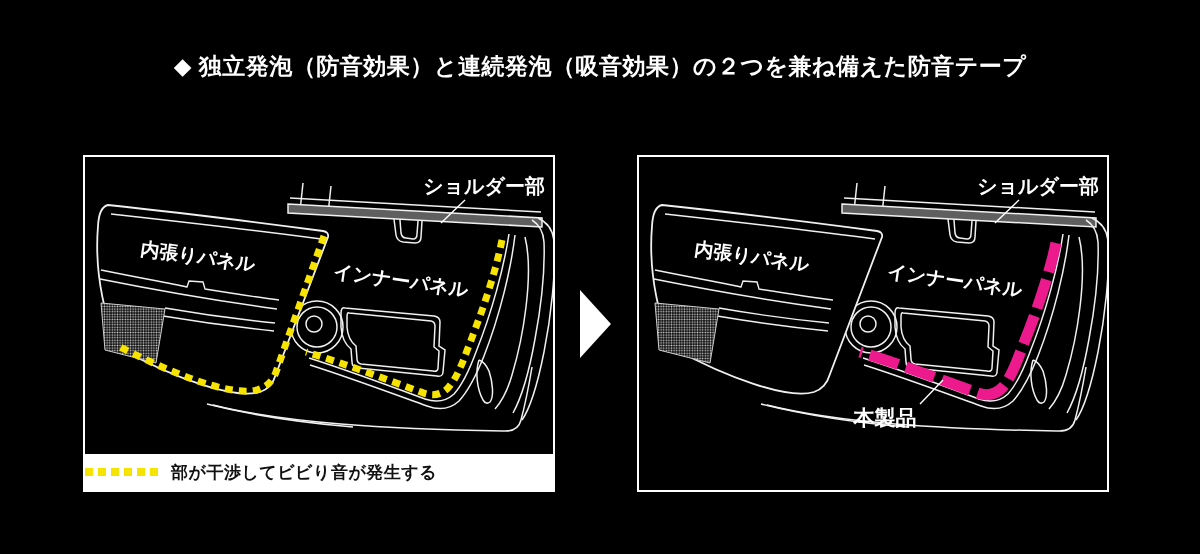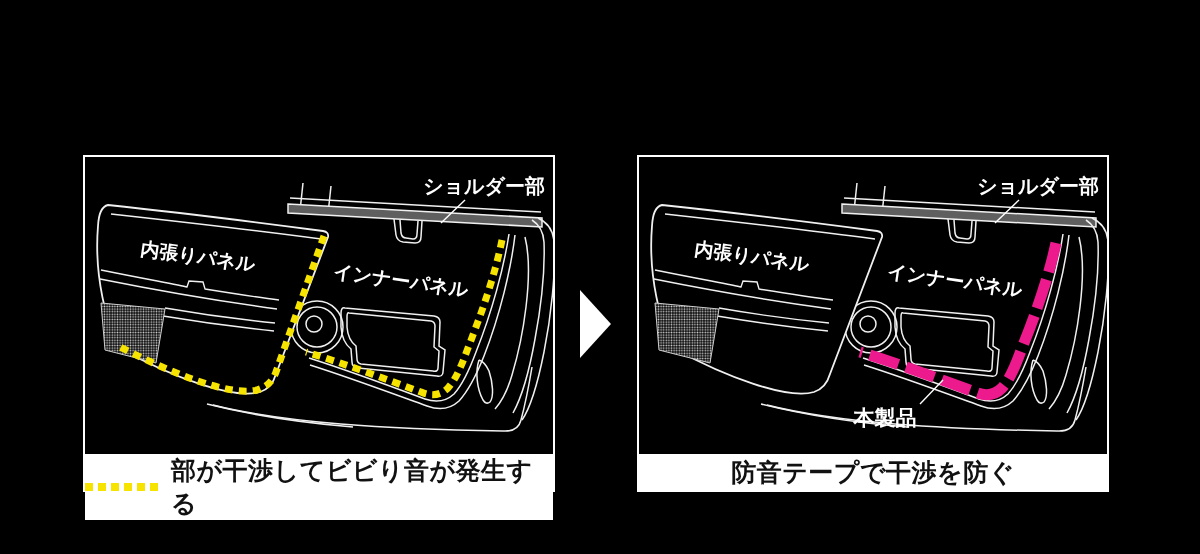--- a/index.html
+++ b/index.html
@@ -6,31 +6,32 @@
   body{width:1200px;height:554px;position:relative;overflow:hidden;
        font-family:"Liberation Sans","DejaVu Sans",sans-serif;}
   .header{position:absolute;top:50px;left:0;width:1200px;text-align:center;
           color:#fff;font-size:23px;font-weight:bold;line-height:33px;letter-spacing:.5px;}
   .panel{position:absolute;top:155px;width:472px;height:337px;border:2px solid #fff;
          box-sizing:border-box;background:#000;display:flex;flex-direction:column;}
   .panel-left{left:83px;}
   .panel-right{left:637px;}
   .art{width:468px;height:297px;flex:0 0 297px;}
   .caption{flex:1;background:#fff;color:#111;display:flex;align-items:center;
-           justify-content:center;font-size:25px;font-weight:600;letter-spacing:.5px;}
+           font-size:17px;font-weight:600;letter-spacing:.5px;}
   .caption .swatch{margin-right:12px;flex:0 0 auto;}
   .arrow{position:absolute;left:580px;top:290px;width:0;height:0;
          border-top:34px solid transparent;border-bottom:34px solid transparent;
          border-left:31px solid #fff;}
   svg text{font-family:"Liberation Sans","DejaVu Sans",sans-serif;}
 </style>
 </head>
 <body>
 
 <div class="header">
+  <div>◆ 独立発泡（防音効果）と連続発泡（吸音効果）の２つを兼ね備えた防音テープ</div>
 </div>
 
 <div class="panel panel-left">
   <div class="art"><svg viewBox="0 0 468 297" width="468" height="297">
   <defs>
     <pattern id="dotsL" width="2.6" height="2.6" patternUnits="userSpaceOnUse">
       <rect width="2.6" height="2.6" fill="#0a0a0a"></rect>
       <circle cx="1.3" cy="1.3" r="0.85" fill="#cccccc"></circle>
     </pattern>
   </defs>
@@ -132,16 +133,13 @@
          <path d="M281 247 L304 223" stroke="#fff" stroke-width="1.4" fill="none"></path>
          <text x="246" y="268" text-anchor="middle" font-size="21" font-weight="bold" fill="#fff">本製品</text>
        </g>
   <g>
     <path d="M380 43 L356 66" stroke="#fff" stroke-width="1.4" fill="none"></path>
     <text x="460" y="36" text-anchor="end" font-size="20" font-weight="bold" fill="#fff">ショルダー部</text>
   </g>
   <text x="112" y="106" text-anchor="middle" font-size="19" font-weight="bold" fill="#fff" transform="rotate(8 112 106)">内張りパネル</text>
   <text x="315" y="130" text-anchor="middle" font-size="19" font-weight="bold" fill="#fff" transform="rotate(8 315 130)">インナーパネル</text>
 </svg></div>
-  <div class="caption">
-    <span>防音テープで干渉を防ぐ</span>
-  </div>
 </div>
 
 </body></html>

